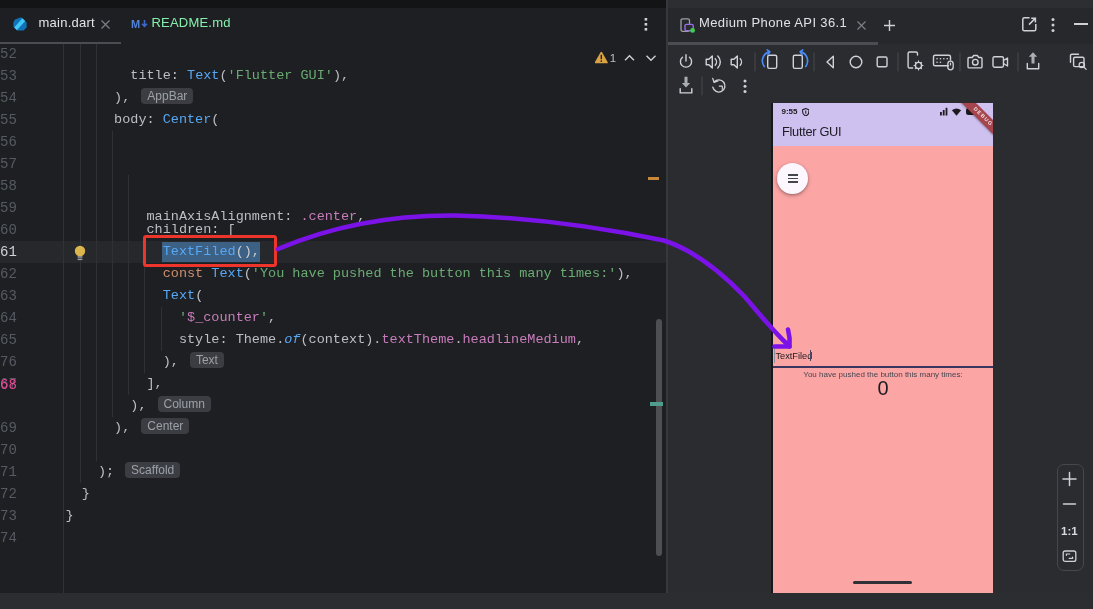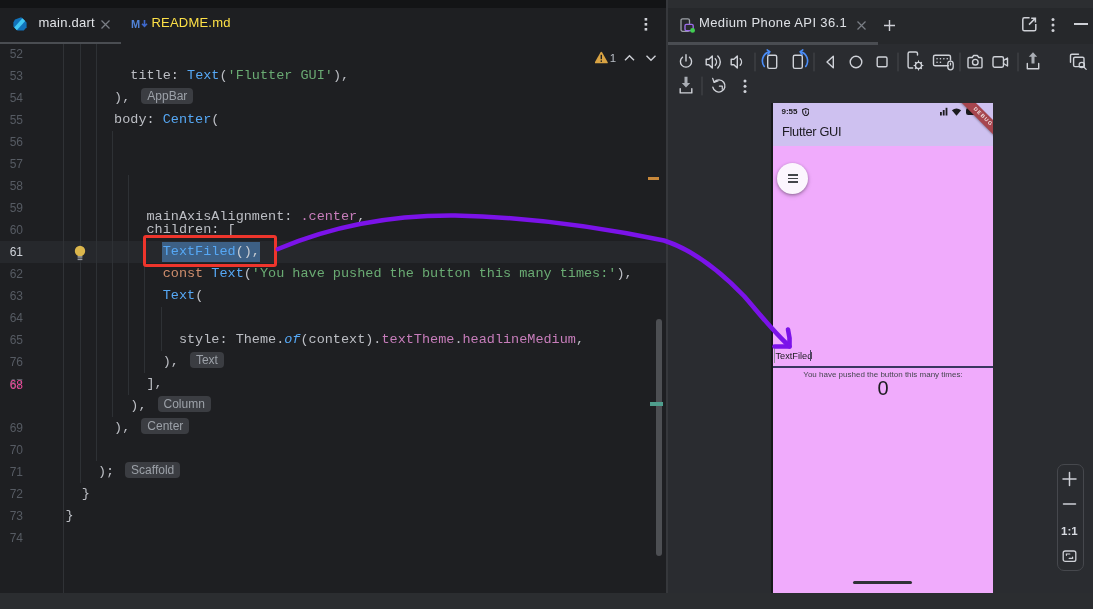--- a/index.html
+++ b/index.html
@@ -5,35 +5,35 @@
   * { margin:0; padding:0; box-sizing:border-box; }
   html,body { width:1093px; height:609px; overflow:hidden; background:#1e1f22; }
   #app { position:relative; width:1093px; height:609px; background:#1e1f22;
          font-family:"Liberation Sans", sans-serif; }
   .abs { position:absolute; }
   
   .codeline { position:absolute; left:65.5px; height:22px; line-height:22px;
       font-family:"Liberation Mono", monospace; font-size:13.5px; color:#bcbec4;
       white-space:pre; }
   .gut { position:absolute; left:0; width:23px; height:22px; line-height:22px;
-      font-family:Liberation Sans, sans-serif; font-size:12px; color:#565b63;
-      text-align:right; }
+      font-family:Liberation Mono, monospace; font-size:14px; color:#565b63;
+      text-align:left; }
   .kw { color:#cf8e6d; }
   .cls { color:#56a8f5; }
   .str { color:#6aab73; }
   .mag { color:#c77dbb; }
   .ital { color:#56a8f5; font-style:italic; }
   .chip { display:inline-block; background:#3b3d42; color:#9ca1a8;
       font-family:"Liberation Sans", sans-serif; font-size:12px; line-height:16px;
       height:16px; padding:0 6px; border-radius:4px; margin-left:11px;
       vertical-align:1px; }
   .guide { position:absolute; width:1px; background:#2e3135; }
   
   #phone { position:absolute; left:773px; top:103px; width:220px; height:490px;
-      background:#f0abfc; overflow:hidden; }
+      background:#fca5a5; overflow:hidden; }
 </style>
 </head>
 <body>
 <div id="app">
 
   <div class="abs" style="left:0;top:0;width:666px;height:7.5px;background:#131416;"></div>
   <div class="abs" style="left:666px;top:0;width:427px;height:7.5px;background:#2c2e31;"></div>
   <div class="abs" style="left:668px;top:7.5px;width:425px;height:36.5px;background:#26282b;"></div>
 
   <div class="abs" style="left:0;top:7.5px;width:666px;height:36.5px;background:#1e1f22;"></div>
@@ -42,21 +42,21 @@
     <polygon points="2.2,11.6 10.4,2.2 13.2,4.9 4.8,14.2" fill="#41c8f4"></polygon>
   </svg>
   <div class="abs" style="left:32.5px;top:15px;font-size:13px;letter-spacing:0.25px;color:#e2e4e8;margin-left:6px;">main.dart</div>
   <svg class="abs" style="left:100px;top:19px;" width="11" height="11" viewBox="0 0 11 11">
     <path d="M1.5 1.5 L9.5 9.5 M9.5 1.5 L1.5 9.5" stroke="#7a7e85" stroke-width="1.2"></path>
   </svg>
   <svg class="abs" style="left:131px;top:17px;" width="18" height="13" viewBox="0 0 18 13">
     <text x="0" y="10.5" font-family="Liberation Sans" font-size="11" font-weight="bold" fill="#5183d6">M</text>
     <path d="M13.5 3 L13.5 9 M11 6.8 L13.5 9.4 L16 6.8" stroke="#3e68cc" stroke-width="1.6" fill="none"></path>
   </svg>
-  <div class="abs" style="left:151.5px;top:15px;font-size:13px;letter-spacing:0.2px;color:#fde047;">README.md</div>
+  <div class="abs" style="left:151.5px;top:15px;font-size:13px;letter-spacing:0.2px;color:#86efac;">README.md</div>
 
   <svg class="abs" style="left:643px;top:16px;" width="6" height="16" viewBox="0 0 6 16">
     <rect x="1.6" y="2" width="2.6" height="2.6" fill="#ced0d6"></rect>
     <rect x="1.6" y="7" width="2.6" height="2.6" fill="#ced0d6"></rect>
     <rect x="1.6" y="12" width="2.6" height="2.6" fill="#ced0d6"></rect>
   </svg>
 
   <div class="abs" style="left:0;top:41.5px;width:121px;height:3px;background:#4a4d52;"></div>
 
   <div class="abs" style="left:0;top:44px;width:666px;height:549px;background:#1e1f22;" id="editor"></div>
@@ -99,20 +99,21 @@
   <div class="abs" style="left:162px;top:241.5px;width:98px;height:20.5px;background:#3d6085;"></div>
 
   <div class="codeline" style="top:65px">        title: <span class="cls">Text</span>(<span class="str">'Flutter GUI'</span>),</div>
   <div class="codeline" style="top:87px">      ),<span class="chip">AppBar</span></div>
   <div class="codeline" style="top:109px">      body: <span class="cls">Center</span>(</div>
   <div class="codeline" style="top:206px">          mainAxisAlignment: <span class="mag">.center</span>,</div>
   <div class="codeline" style="top:219px">          children: [</div>
   <div class="codeline" style="top:241px">            <span class="cls">TextFiled</span><span style="color:#c9cdd3">(),</span></div>
   <div class="codeline" style="top:263px">            <span class="kw">const</span> <span class="cls">Text</span>(<span class="str">'You have pushed the button this many times:'</span>),</div>
   <div class="codeline" style="top:285px">            <span class="cls">Text</span>(</div>
+  <div class="codeline" style="top:307px">              <span class="str">'</span><span class="mag">$_counter</span><span class="str">'</span>,</div>
   <div class="codeline" style="top:329px">              style: Theme.<span class="ital">of</span>(context).<span class="mag">textTheme</span>.<span class="mag">headlineMedium</span>,</div>
   <div class="codeline" style="top:351px">            ),<span class="chip">Text</span></div>
   <div class="codeline" style="top:373px">          ],</div>
   <div class="codeline" style="top:395px">        ),<span class="chip">Column</span></div>
   <div class="codeline" style="top:417px">      ),<span class="chip">Center</span></div>
   <div class="codeline" style="top:461px">    );<span class="chip">Scaffold</span></div>
   <div class="codeline" style="top:483px">  }</div>
   <div class="codeline" style="top:505px">}</div>
 
   <div class="abs" style="left:142.8px;top:235.2px;width:134.6px;height:31.5px;border:3.2px solid #ee352c;border-radius:3px;"></div>

